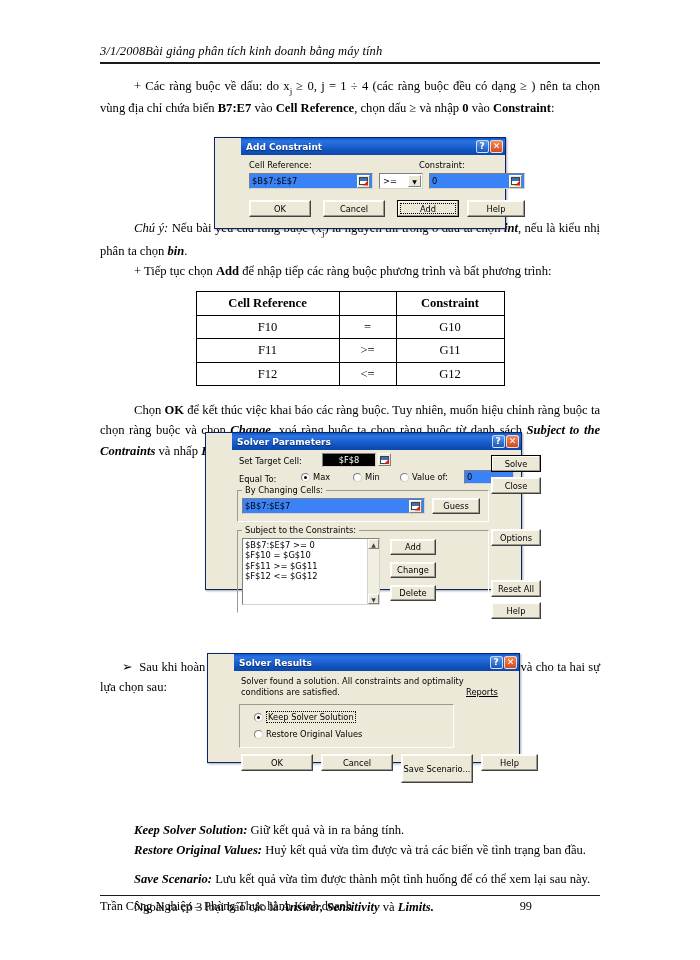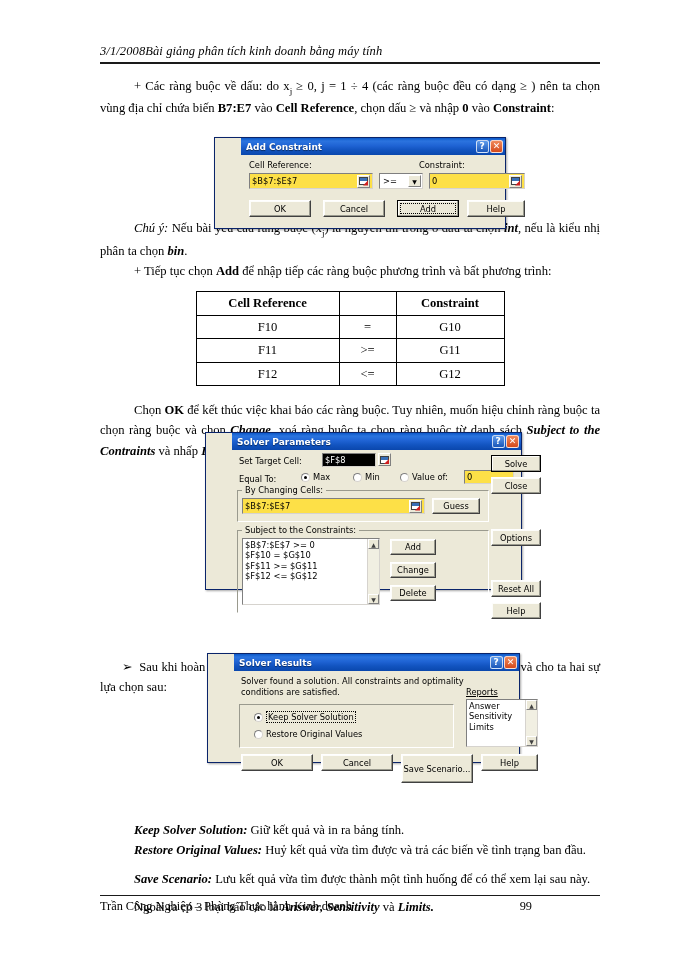--- a/index.html
+++ b/index.html
@@ -123,32 +123,32 @@
   }
   .tbtn.help { background: linear-gradient(180deg,#5e9bec,#1a56b8); }
   .tbtn.close { background: linear-gradient(180deg,#f08a5c,#d4491b); }
 
   .dlg-body { padding: 5px 6px; position: relative; height: calc(100% - 17px); box-sizing: border-box; }
 
   .lbl { font-size: 8.3px; white-space: nowrap; }
   .u { text-decoration: underline; }
 
   .field {
-    background: #fde047;
+    background: #3b82f6;
     border: 1px solid #7f7f7f;
     border-right-color: #d6d3ce;
     border-bottom-color: #d6d3ce;
     box-sizing: border-box;
     font-size: 8.3px;
     padding: 1px 2px;
     display: flex;
     align-items: center;
     overflow: hidden;
   }
-  .field.dark { background: #000; color: #fff; }
+  .field.dark { background: #000; color: #fff; text-align: center; }
   .refbtn {
     width: 13px; height: 13px;
     background: #ece9d8;
     border: 1px solid #fff;
     border-right-color: #808080;
     border-bottom-color: #808080;
     box-sizing: border-box;
     display: flex; align-items: center; justify-content: center;
     flex: none;
   }
@@ -494,29 +494,20 @@
         <span style="border:1px dotted #000;padding:0 1px">Keep Solver Solution</span>
       </div>
       <div class="radio" style="position:absolute;left:20px;top:58px">
         <span class="dot"></span>
         <span>Restore Original Values</span>
       </div>
 
       <div class="lbl" style="position:absolute;left:232px;top:16px">
         <span class="u">Reports</span>
       </div>
-      <div class="listbox" style="position:absolute;left:232px;top:28px;width:72px;height:48px">
-        <div class="row">Answer</div>
-        <div class="row">Sensitivity</div>
-        <div class="row">Limits</div>
-        <div class="scroll">
-          <div class="ar">▲</div>
-          <div class="ar">▼</div>
-        </div>
-      </div>
 
       <div class="btn" style="position:absolute;left:7px;top:83px;width:72px;height:17px">OK</div>
       <div class="btn" style="position:absolute;left:87px;top:83px;width:72px;height:17px">Cancel</div>
       <div class="btn" style="position:absolute;left:167px;top:83px;width:72px;height:29px">Save Scenario...</div>
       <div class="btn" style="position:absolute;left:247px;top:83px;width:57px;height:17px">Help</div>
     </div>
   </div>
 
   <div class="footer-rule"></div>
   <div class="footer">

